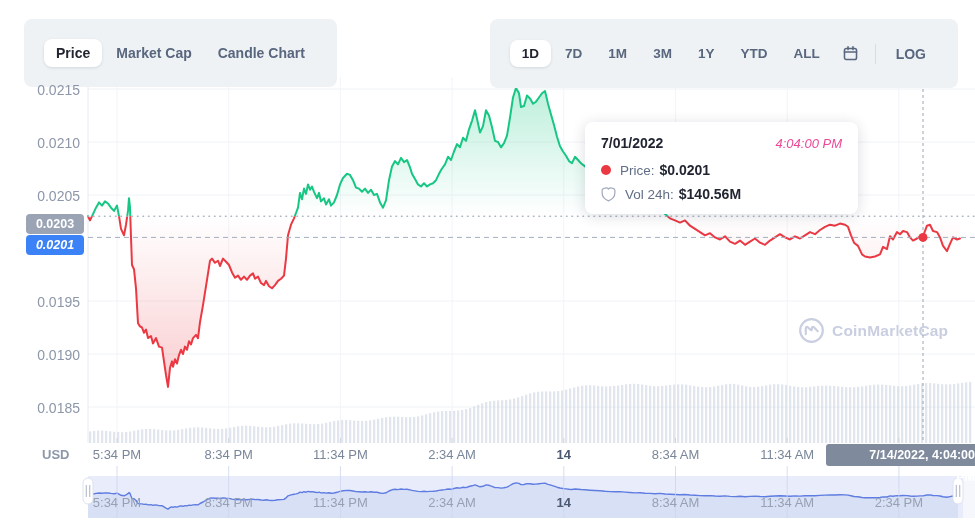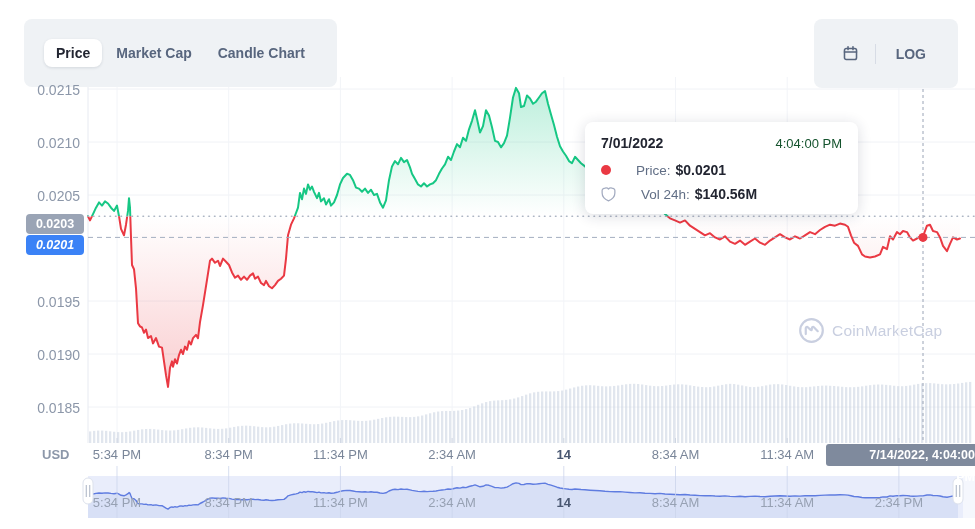--- a/index.html
+++ b/index.html
@@ -23,33 +23,33 @@
   .xlab.bold, .navlab.bold { font-weight:bold; color:#4a5872; }
   .navlab { position:absolute; top:495px; font-size:13px; color:#97a1b3; transform:translateX(-50%); white-space:nowrap; }
 
   .usd { position:absolute; left:42px; top:447px; font-size:13px; font-weight:bold; color:#8c97a9; }
 
   .cur-badge { position:absolute; left:826px; top:444px; right:0; height:22px; background:#7f8a9d;
     color:#fff; font-size:12.5px; font-weight:bold; line-height:22px; text-align:right; border-radius:3px 0 0 3px;padding-left:24px; }
 
   
   .watermark { position:absolute; left:798px; top:317px; display:flex; align-items:center; gap:7px; color:#c9cfe0; }
-  .watermark .wm-text { font-size:15.5px; font-weight:normal; letter-spacing:.2px;text-align:right; }
+  .watermark .wm-text { font-size:15.5px; font-weight:bold; letter-spacing:.2px;text-align:right; }
 
   
   .tooltip { position:absolute; left:585px; top:122px; width:273px; background:#fff; border-radius:8px;
     box-shadow:0 2px 14px rgba(30,40,70,.16); padding:13px 16px 12px; z-index:5; }
   .tt-head { display:flex; justify-content:space-between; align-items:baseline; margin-bottom:11px; }
   .tt-date { font-size:14px; font-weight:bold; color:#222531; }
-  .tt-time { font-size:13px; color:#14532d; }
+  .tt-time { font-size:13px; color:#ec4899;font-style:italic; }
   .tt-row { display:flex; align-items:center; gap:9px; margin-top:8px; font-size:13.5px; color:#616e85; }
   .tt-row .val { font-weight:bold; color:#222531; font-size:14px; }
   .tt-dot { width:10px; height:10px; border-radius:50%; background:#ea3943; flex:0 0 auto; }
   .tt-shield { flex:0 0 auto; display:flex; }
-  .tt-label { margin-right:-4px;margin-left:16px; }
+  .tt-label { margin-right:-4px; }
 </style>
 </head>
 <body>
 
 <div class="watermark">
   <span style="display:flex">
     <svg width="27" height="27" viewBox="0 0 32 32" fill="none">
       <circle cx="16" cy="16" r="13.4" stroke="#c9cfe0" stroke-width="2.6"></circle>
       <path d="M9.2 20.2 V13.4 C9.2 11.9 10.8 11.3 11.9 12.4 L14.7 15.2 C15.6 16.1 16.4 15.7 16.4 14.4 V13.4 C16.4 11.9 18 11.3 19.1 12.4 L23.4 16.8" stroke="#c9cfe0" stroke-width="2.6" stroke-linecap="round" stroke-linejoin="round"></path>
     </svg>
@@ -350,20 +350,29 @@
     </g>
   </svg>
 
 <div class="seg abs" style="left:24px;top:19px" id="chart-tabs">
     <button class="active">Price</button>
     <button>Market Cap</button>
     <button>Candle Chart</button>
   </div>
 
 <div class="seg abs" style="right:17px;top:19px">
+  <span id="range-tabs" style="display:flex;gap:2px">
+      <button class="active" style="font-size: 13.5px;">1D</button>
+      <button style="font-size: 13.5px;">7D</button>
+      <button style="font-size: 13.5px;">1M</button>
+      <button style="font-size: 13.5px;">3M</button>
+      <button style="font-size: 13.5px;">1Y</button>
+      <button style="font-size: 13.5px;">YTD</button>
+      <button style="font-size: 13.5px;">ALL</button>
+    </span>
   <button class="icon-btn">
     <svg width="17" height="17" viewBox="0 0 24 24" fill="none" stroke="#58667e" stroke-width="2.2" stroke-linecap="round">
       <rect x="3.5" y="5" width="17" height="15.5" rx="2.5"></rect>
       <line x1="3.5" y1="10" x2="20.5" y2="10"></line>
       <line x1="8.5" y1="2.5" x2="8.5" y2="6.5"></line>
       <line x1="15.5" y1="2.5" x2="15.5" y2="6.5"></line>
     </svg>
   </button>
   <span class="divider"></span>
   <button>LOG</button>

